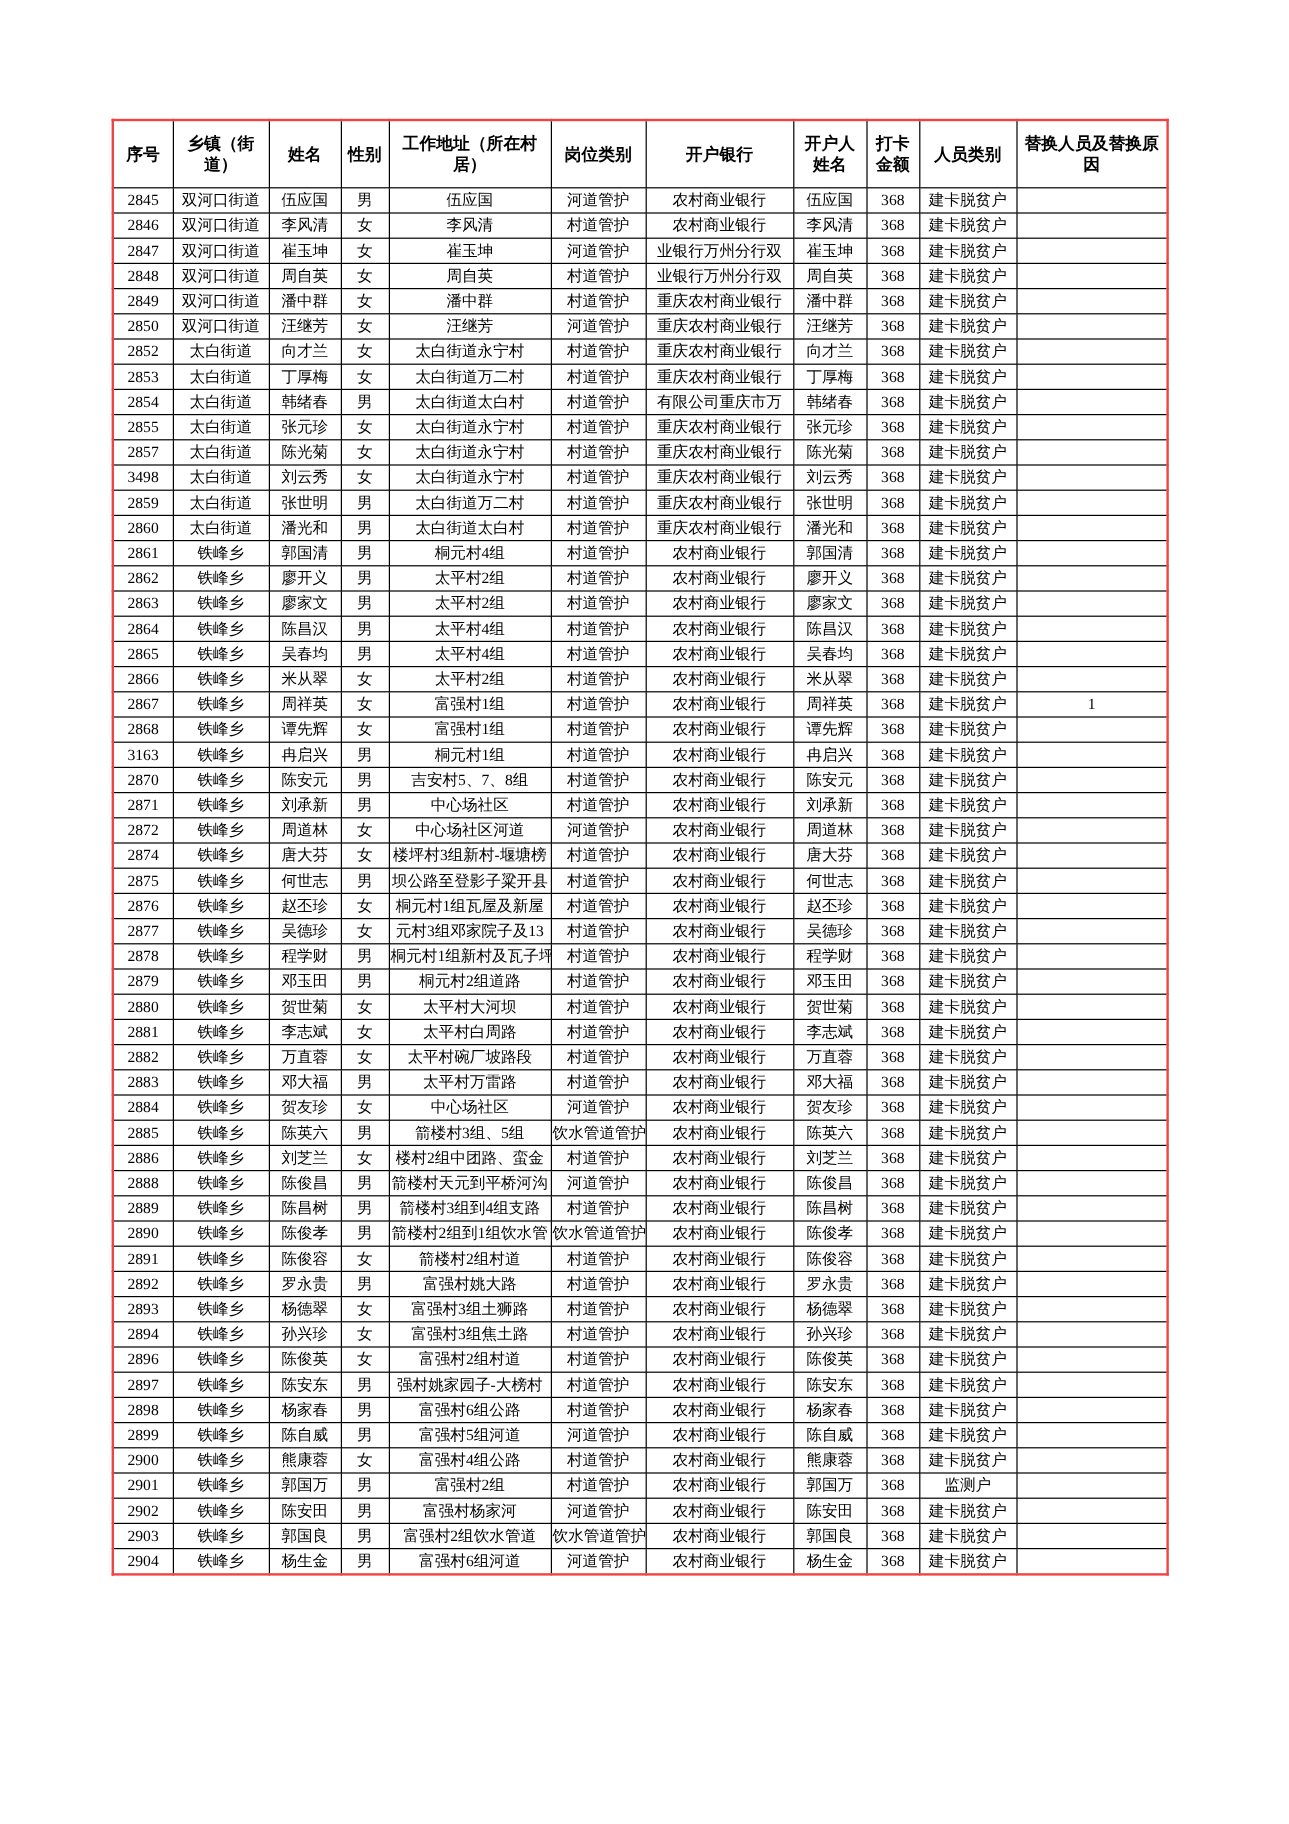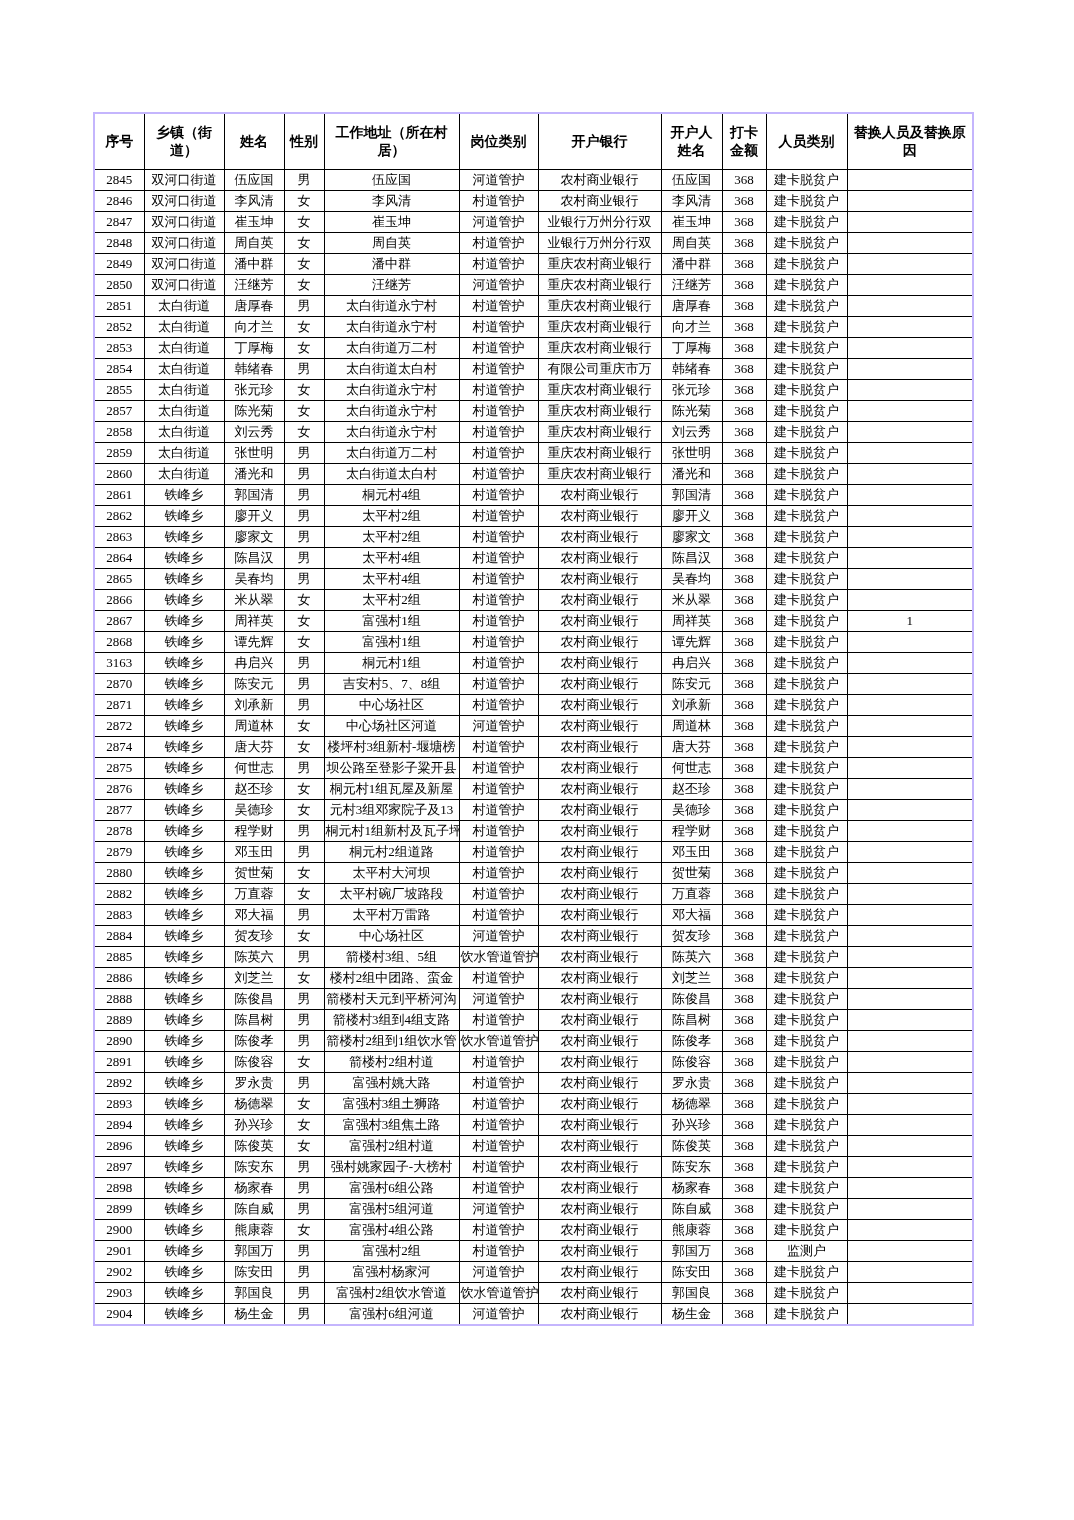--- a/index.html
+++ b/index.html
@@ -1,23 +1,23 @@
 <!DOCTYPE html>
 <html><head>
 <meta charset="utf-8">
 <style>
   html,body{margin:0;padding:0;}
   body{
     width:1074px;height:1520px;background:#ffffff;position:relative;
     font-family:"Liberation Serif","DejaVu Serif",serif;color:#000;
   }
   .sheet-table{
-    position:absolute;left:93px;top:112px;width:879px;
+    position:absolute;left:93px;top:99px;width:879px;
     border-collapse:collapse;table-layout:fixed;
-    border:2px solid #c4b5fd;
+    border:2px solid #ef4444;
   }
   .sheet-table th,.sheet-table td{border:1px solid #000;}
   .sheet-table th{
     font-family:"Liberation Sans","DejaVu Sans",sans-serif;
     font-weight:bold;font-size:14px;line-height:18px;
     padding:0 3px;text-align:center;vertical-align:middle;
     word-break:break-word;
   }
   .sheet-table thead tr{height:56px;}
   .sheet-table tbody tr{height:20.6px;}
@@ -135,33 +135,20 @@
         <td class="c3">女</td>
         <td class="c4">汪继芳</td>
         <td class="c5">河道管护</td>
         <td class="c6">重庆农村商业银行</td>
         <td class="c7">汪继芳</td>
         <td class="c8">368</td>
         <td class="c9">建卡脱贫户</td>
         <td class="c10"></td>
       </tr>
       <tr>
-        <td class="c0">2851</td>
-        <td class="c1">太白街道</td>
-        <td class="c2">唐厚春</td>
-        <td class="c3">男</td>
-        <td class="c4">太白街道永宁村</td>
-        <td class="c5">村道管护</td>
-        <td class="c6">重庆农村商业银行</td>
-        <td class="c7">唐厚春</td>
-        <td class="c8">368</td>
-        <td class="c9">建卡脱贫户</td>
-        <td class="c10"></td>
-      </tr>
-      <tr>
         <td class="c0">2852</td>
         <td class="c1">太白街道</td>
         <td class="c2">向才兰</td>
         <td class="c3">女</td>
         <td class="c4">太白街道永宁村</td>
         <td class="c5">村道管护</td>
         <td class="c6">重庆农村商业银行</td>
         <td class="c7">向才兰</td>
         <td class="c8">368</td>
         <td class="c9">建卡脱贫户</td>
@@ -213,21 +200,21 @@
         <td class="c3">女</td>
         <td class="c4">太白街道永宁村</td>
         <td class="c5">村道管护</td>
         <td class="c6">重庆农村商业银行</td>
         <td class="c7">陈光菊</td>
         <td class="c8">368</td>
         <td class="c9">建卡脱贫户</td>
         <td class="c10"></td>
       </tr>
       <tr>
-        <td class="c0">2858</td>
+        <td class="c0">3498</td>
         <td class="c1">太白街道</td>
         <td class="c2">刘云秀</td>
         <td class="c3">女</td>
         <td class="c4">太白街道永宁村</td>
         <td class="c5">村道管护</td>
         <td class="c6">重庆农村商业银行</td>
         <td class="c7">刘云秀</td>
         <td class="c8">368</td>
         <td class="c9">建卡脱贫户</td>
         <td class="c10"></td>
@@ -494,20 +481,33 @@
       </tr>
       <tr>
         <td class="c0">2880</td>
         <td class="c1">铁峰乡</td>
         <td class="c2">贺世菊</td>
         <td class="c3">女</td>
         <td class="c4">太平村大河坝</td>
         <td class="c5">村道管护</td>
         <td class="c6">农村商业银行</td>
         <td class="c7">贺世菊</td>
+        <td class="c8">368</td>
+        <td class="c9">建卡脱贫户</td>
+        <td class="c10"></td>
+      </tr>
+      <tr>
+        <td class="c0">2881</td>
+        <td class="c1">铁峰乡</td>
+        <td class="c2">李志斌</td>
+        <td class="c3">女</td>
+        <td class="c4">太平村白周路</td>
+        <td class="c5">村道管护</td>
+        <td class="c6">农村商业银行</td>
+        <td class="c7">李志斌</td>
         <td class="c8">368</td>
         <td class="c9">建卡脱贫户</td>
         <td class="c10"></td>
       </tr>
       <tr>
         <td class="c0">2882</td>
         <td class="c1">铁峰乡</td>
         <td class="c2">万直蓉</td>
         <td class="c3">女</td>
         <td class="c4">太平村碗厂坡路段</td>

